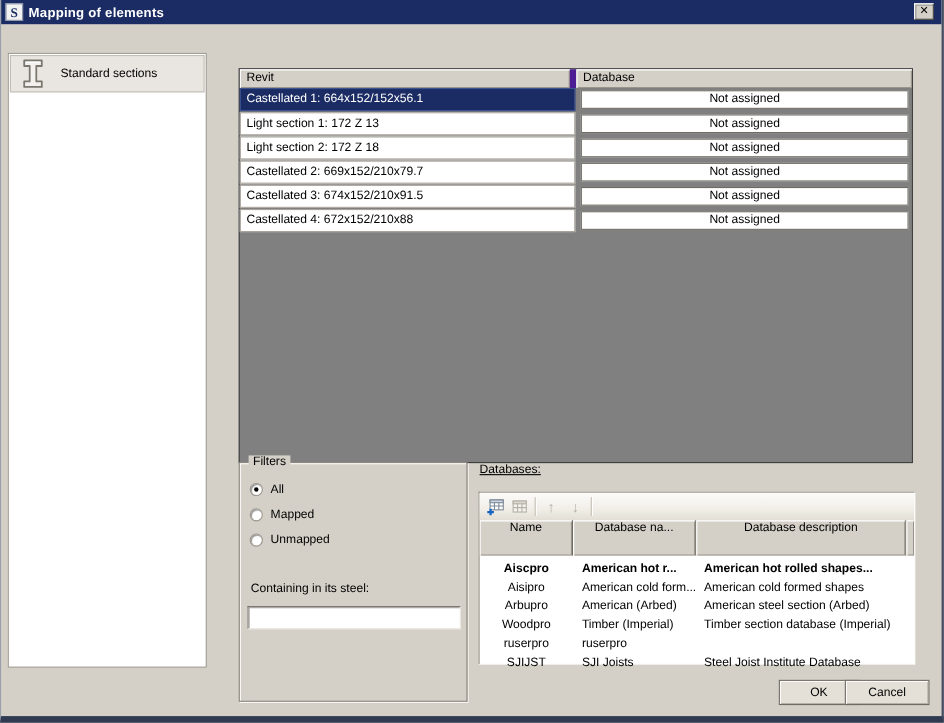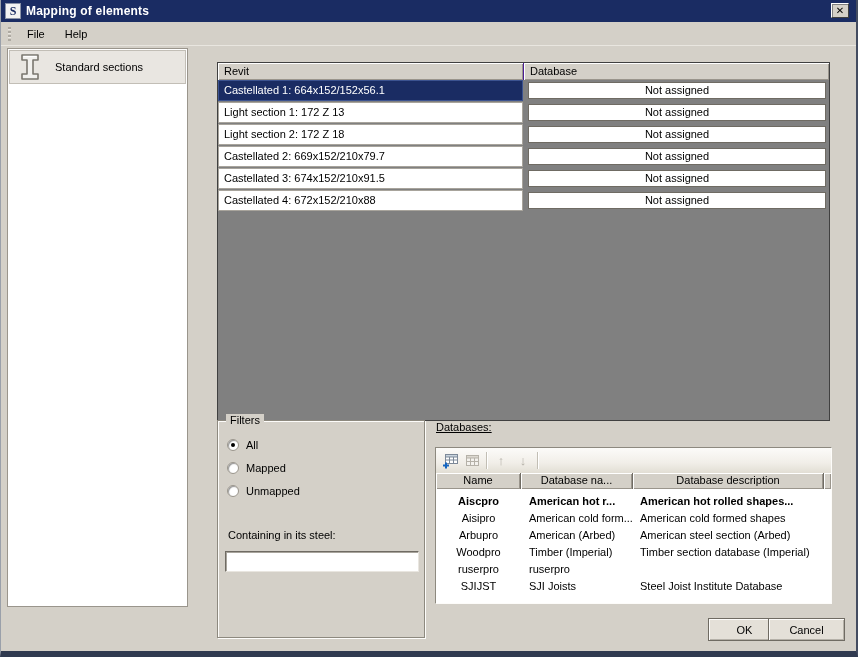--- a/index.html
+++ b/index.html
@@ -76,21 +76,21 @@
   
   .map-table {
     position: absolute; left: 216px; top: 62px; width: 613px; height: 359px;
     background: #808080;
     border: 1px solid #404040;
   }
   .map-header { display: flex; height: 17px; }
   .map-header-cell {
     background: #d4d0c8;
     box-shadow: inset 1px 1px 0 #ffffff, inset -1px -1px 0 #9a958c;
-    border-right: 1px solid #4c1d95;
+    border-right: 6px solid #4c1d95;
     padding-left: 6px; line-height: 16px;
     overflow: hidden; white-space: nowrap;
   }
   .map-header-cell.revit { width: 306px; }
   .map-header-cell.database { flex: 1; border-right: none; }
   .map-row { display: flex; height: 21px; margin-bottom: 1px; }
   .revit-cell {
     width: 305px; margin-right: 1px;
     background: #fff;
     border: 1px solid #a8a49c;
@@ -157,21 +157,21 @@
     padding: 0 3px;
   }
   .tool-btn {
     width: 22px; height: 20px;
     display: flex; align-items: center; justify-content: center;
     background: transparent; border: none;
   }
   .tool-btn .arrow-glyph { font-size: 13px; font-weight: bold; color: #6f7b88; }
   .tool-btn.disabled .arrow-glyph { color: #b5b1a8; }
   .tool-sep { width: 1px; height: 17px; background: #c2beb4; box-shadow: 1px 0 0 #fff; margin: 0 3px; }
-  .db-header { display: flex; height: 16px; }
+  .db-header { display: flex; height: 32px; }
   .db-header-cell {
     background: #d4d0c8;
     box-shadow: inset 1px 1px 0 #ffffff, inset -1px -1px 0 #9a958c;
     border-right: 1px solid #6f6b63;
     text-align: center; line-height: 15px;
     overflow: hidden; white-space: nowrap;
   }
   .db-col-name { width: 85px; }
   .db-col-dbname { width: 112px; }
   .db-col-desc { width: 191px; }
@@ -199,25 +199,20 @@
 <body>
 
 <div class="window">
 
   <div class="titlebar">
     <div class="app-icon">S</div>
     <div class="title-text">Mapping of elements</div>
     <div class="close-btn">✕</div>
   </div>
 
-  <div class="menubar">
-    <div class="menu-grip"></div>
-    <div class="menu-item">File</div>
-    <div class="menu-item">Help</div>
-  </div>
 
   <div class="sidebar">
     <div class="sidebar-item">
       <svg class="ibeam" width="22" height="28" viewBox="0 0 22 28">
         <path d="M3 2 h16 v5 h-5 v14 h5 v5 H3 v-5 h5 V7 H3 z" fill="#f2f1ee" stroke="#7a776f" stroke-width="1.6" stroke-linejoin="round"></path>
         <path d="M4.5 3.5 h13" stroke="#ffffff" stroke-width="1.2"></path>
       </svg>
       <span>Standard sections</span>
     </div>
   </div>

